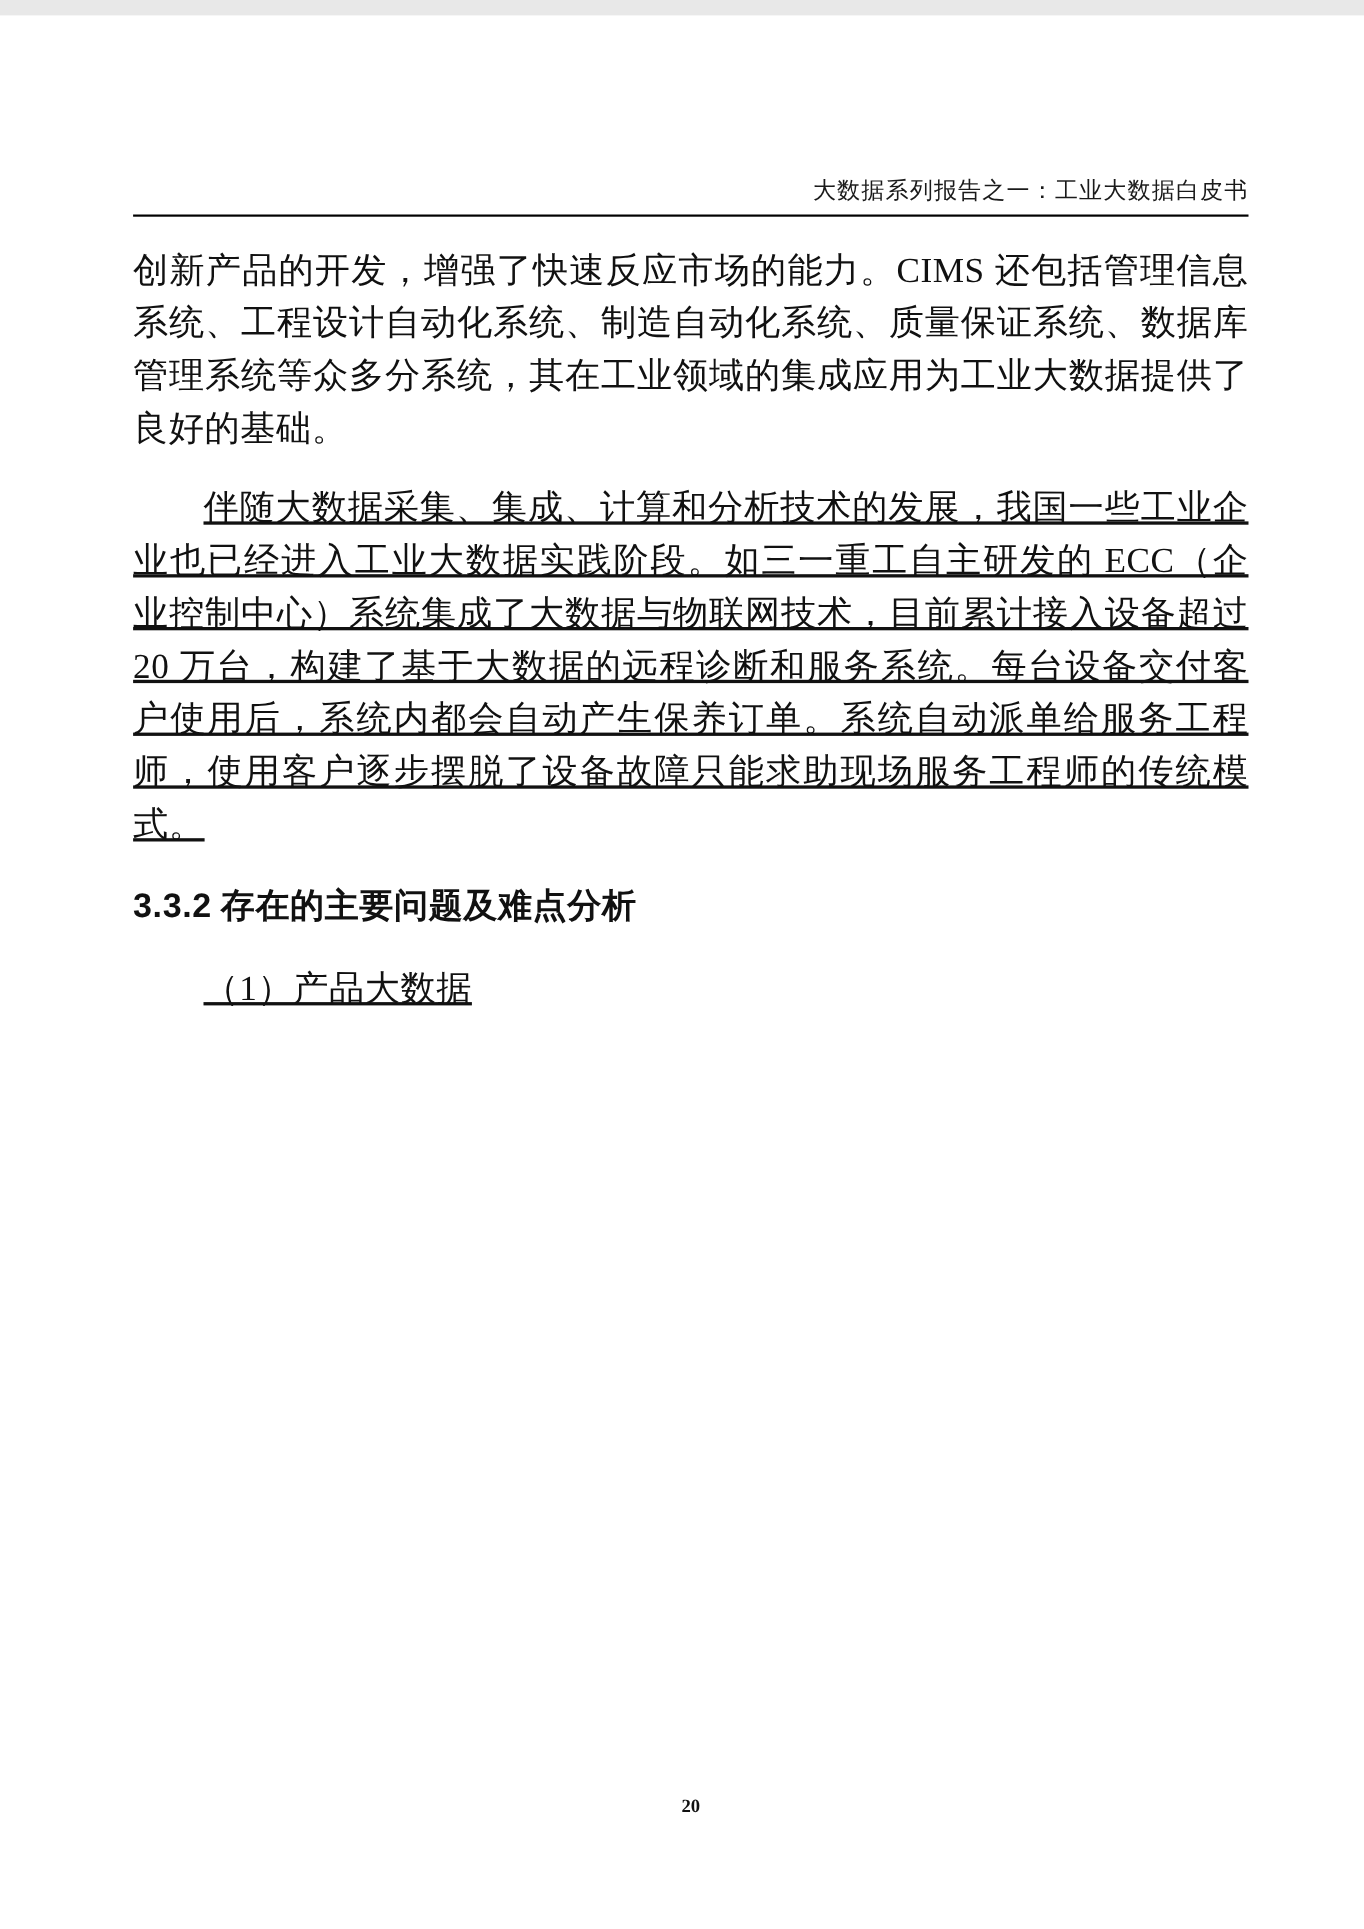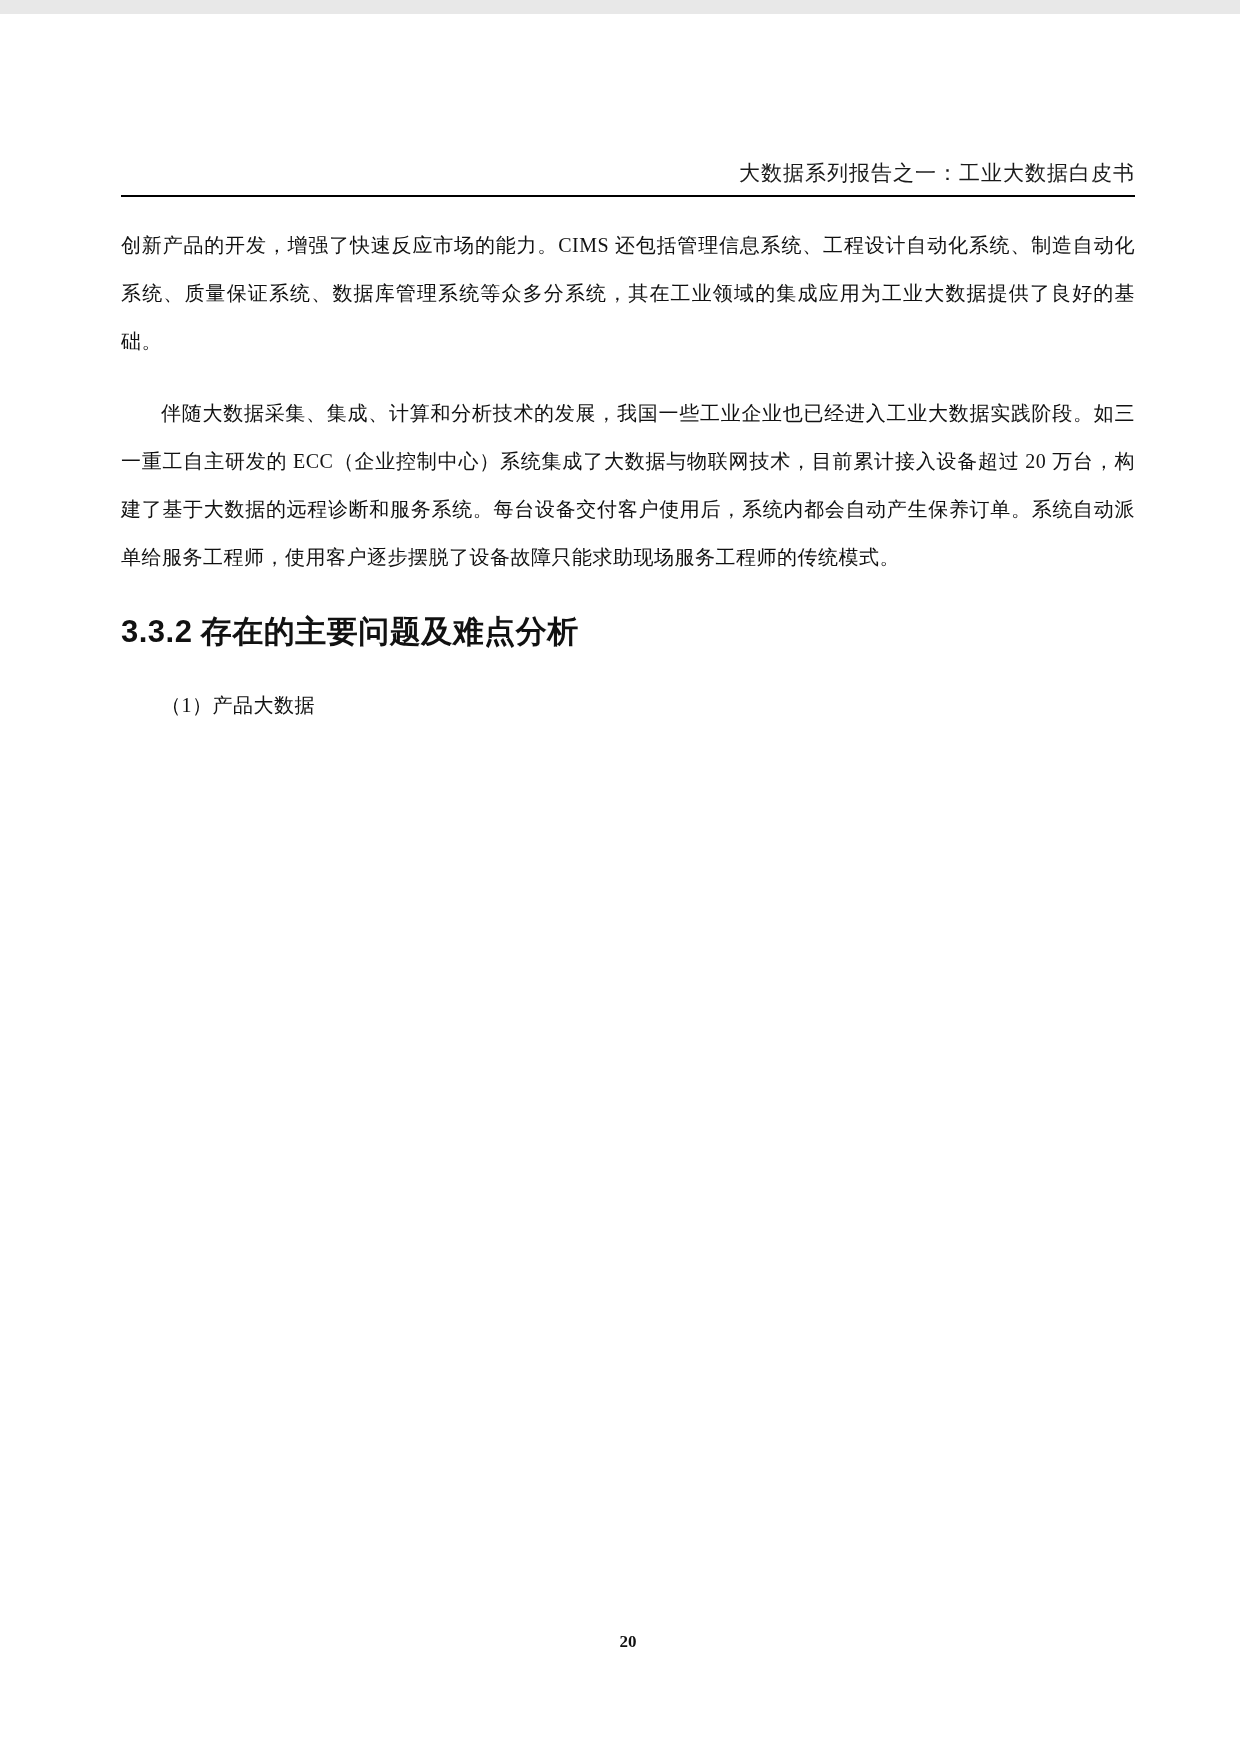--- a/index.html
+++ b/index.html
@@ -37,44 +37,46 @@
     color: #1a1a1a;
   }
   .body-text {
     position: absolute;
     top: 207px;
     left: 0;
     width: 100%;
   }
   .body-text p {
     margin: 0 0 24px 0;
-    font-size: 20px;
+    font-size: 32px;
     line-height: 48px;
     text-align: justify;
     text-justify: inter-ideograph;
     letter-spacing: 0.5px;
   }
   .body-text p.indent {
     text-indent: 2em;
+    text-decoration: underline;
   }
   h3.section-heading {
     margin: 30px 0 26px 0;
     font-size: 31px;
     line-height: 42px;
     font-weight: bold;
     letter-spacing: 0.5px;
   }
   h3.section-heading .heading-number {
     font-family: Liberation Sans, sans-serif;
   }
   h3.section-heading .heading-text {
     font-family: Liberation Mono, monospace;
   }
   .list-item-line {
     text-indent: 2em;
+    text-decoration: underline;
   }
   .page-footer {
     position: absolute;
     top: 1618px;
     left: 121px;
     width: 1014px;
     text-align: center;
     font-size: 17px;
     font-weight: bold;
     color: #111111;

